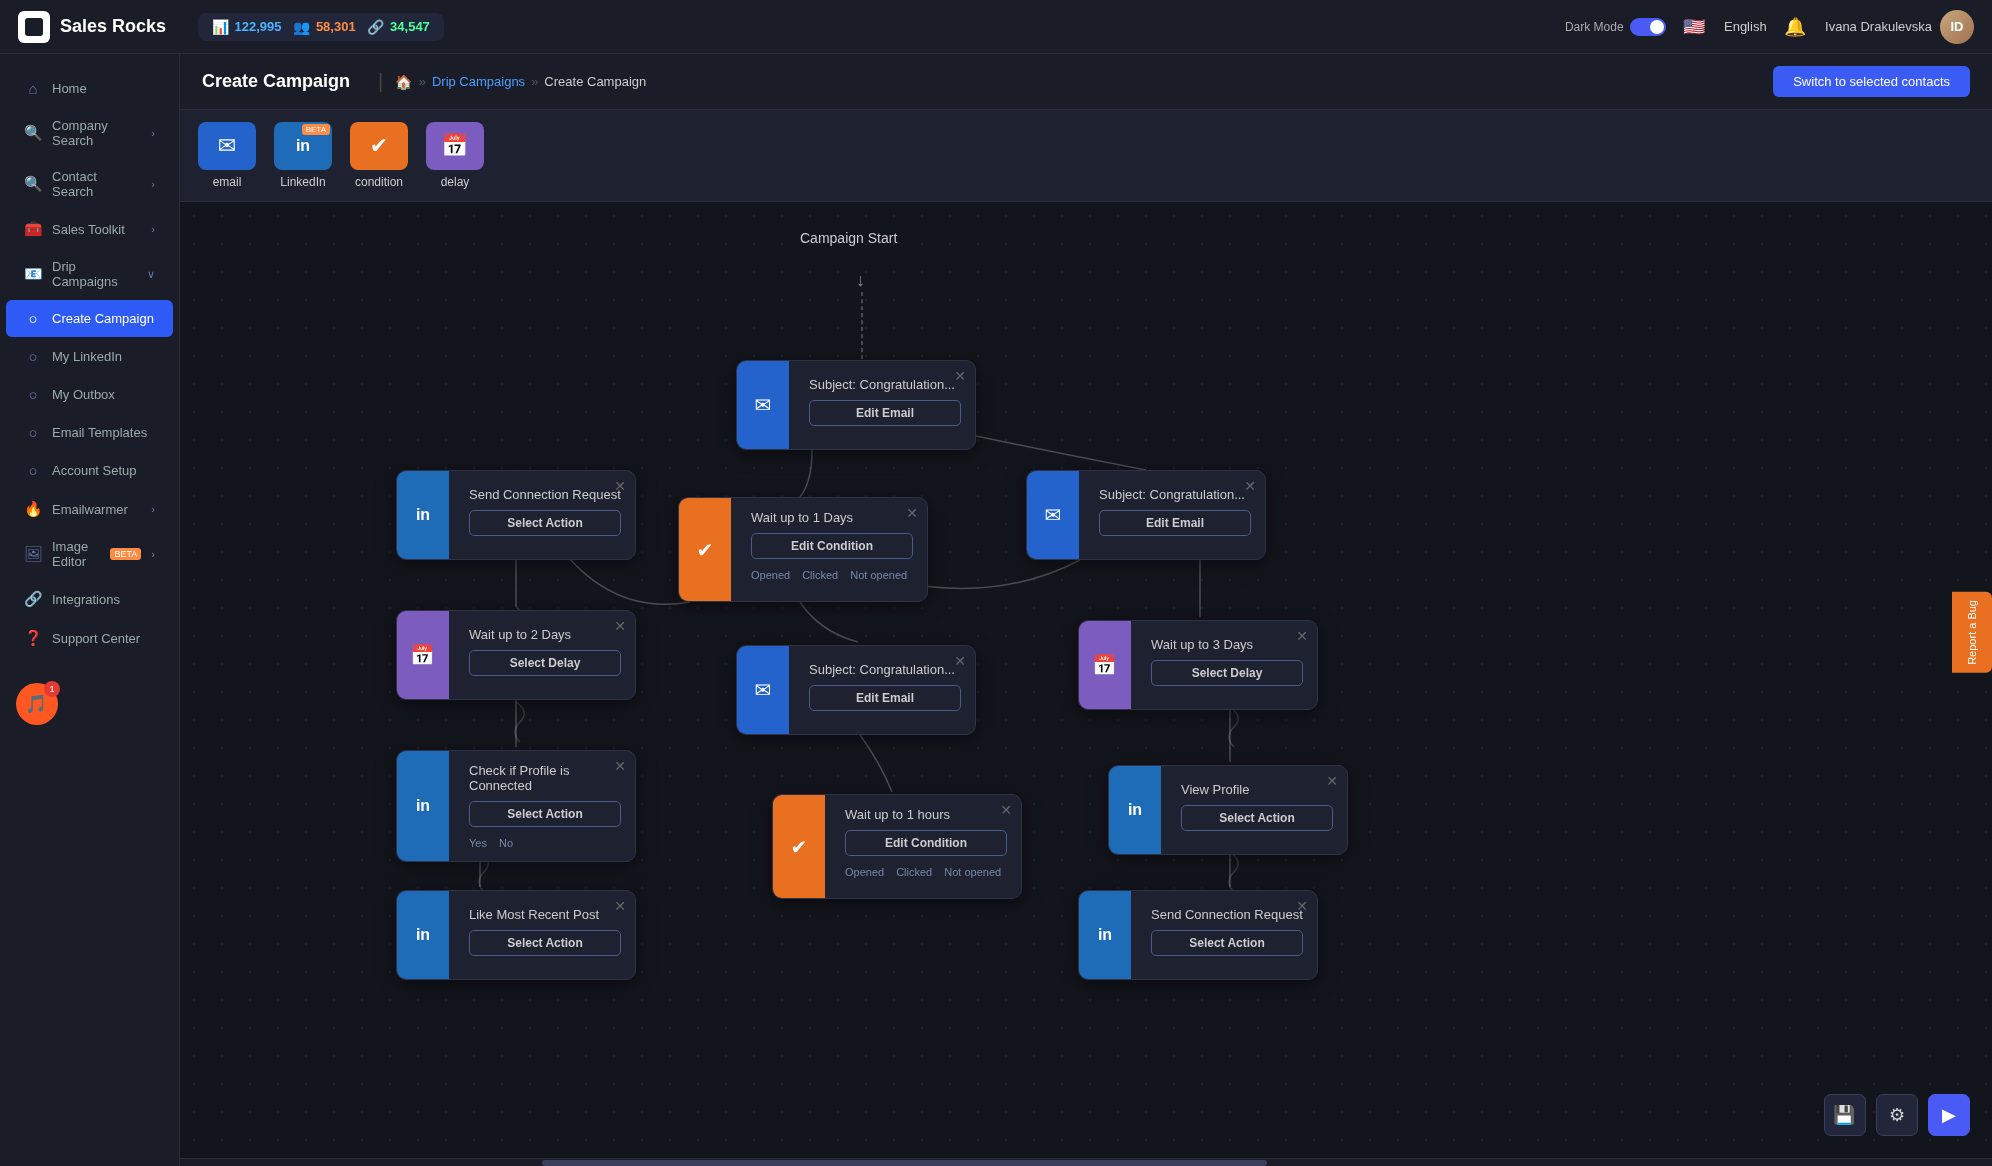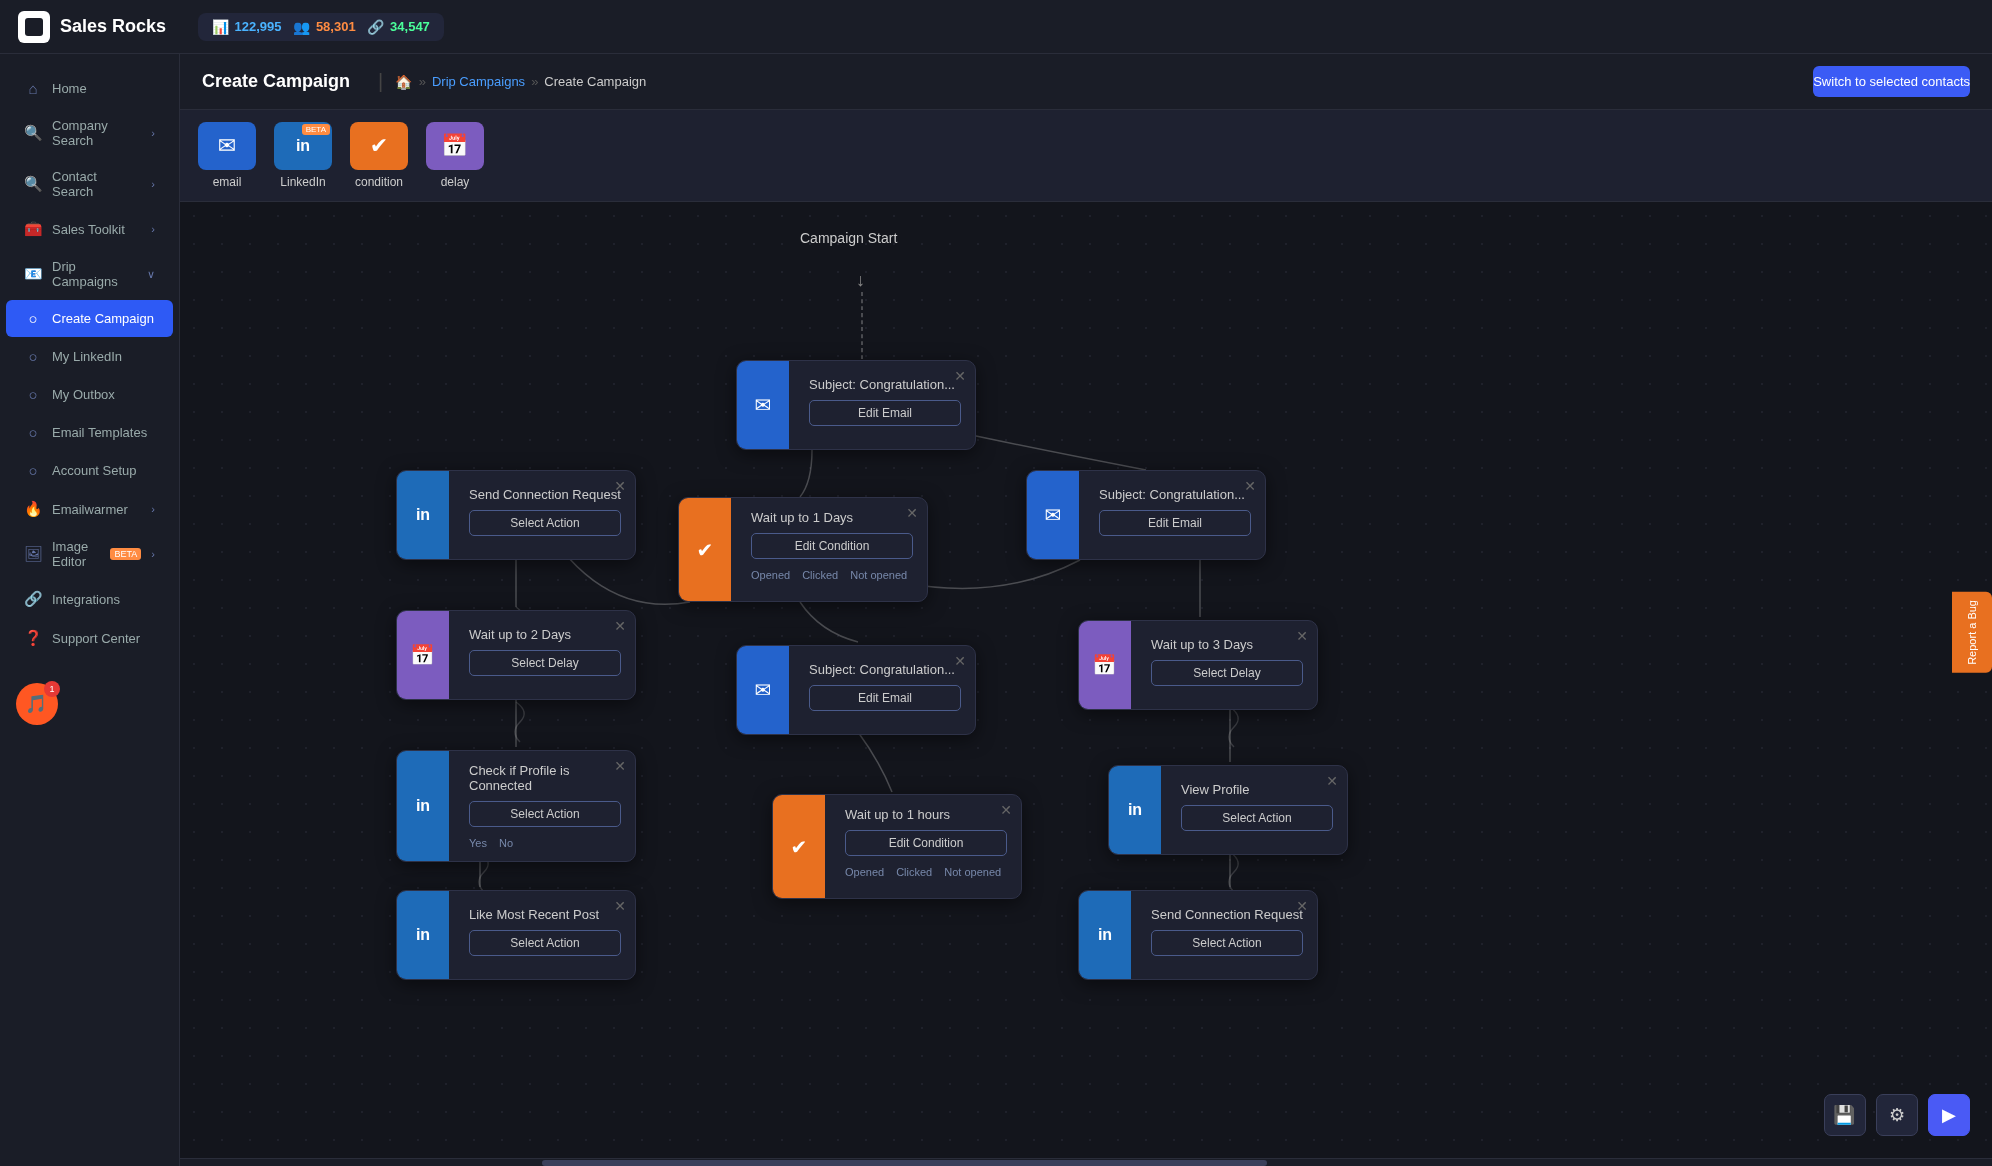--- a/index.html
+++ b/index.html
@@ -145,21 +145,21 @@
     .page-title { font-size: 18px; font-weight: 600; color: #fff; margin-right: 16px; }
     .bc-sep { color: #555; }
     .bc-home { color: #777; font-size: 14px; }
     .bc-link { color: #4a9eff; }
     .bc-current { color: #ccc; }
     .switch-btn {
       background: #3b5bf5;
       color: #fff;
       border: none;
       border-radius: 6px;
-      padding: 8px 0;
+      padding: 8px 20px;
       font-size: 13px;
       cursor: pointer;
     }
 
     
     .canvas-toolbar {
       background: #1e2130;
       padding: 12px 18px;
       display: flex;
       gap: 18px;
@@ -221,21 +221,21 @@
     }
     .node-title { font-size: 13px; color: #ccc; font-weight: 500; }
     .node-btn {
       border: 1.5px solid #4a5a8a;
       background: transparent;
       color: #ccc;
       border-radius: 5px;
       padding: 5px 14px;
       font-size: 12px;
       cursor: pointer;
-      font-weight: 400;
+      font-weight: 700;
     }
     .node-close {
       position: absolute; top: 7px; right: 9px;
       font-size: 14px; color: #666; cursor: pointer;
     }
     .node-labels {
       display: flex; gap: 12px;
       font-size: 11px; color: #7788aa;
       margin-top: 2px;
     }
@@ -315,20 +315,35 @@
       <span class="stat-icon">📊</span>
       <span class="stat-val-blue">122,995</span>
     </div>
     <div class="stat-item">
       <span class="stat-icon">👥</span>
       <span class="stat-val-orange">58,301</span>
     </div>
     <div class="stat-item">
       <span class="stat-icon">🔗</span>
       <span class="stat-val-green">34,547</span>
+    </div>
+  </div>
+  <div class="topbar-right">
+    <div class="dark-mode-toggle">
+      <span>Dark Mode</span>
+      <div class="toggle-pill"></div>
+    </div>
+    <span class="flag">🇺🇸</span>
+    <span class="lang">English</span>
+    <span class="bell">🔔</span>
+    <div class="user-info">
+      <span>Ivana Drakulevska</span>
+      <div class="avatar">
+        <span>ID</span>
+      </div>
     </div>
   </div>
 </div>
 
 <div class="layout">
 
   <div class="sidebar">
     <div class="sidebar-section">
       <div class="sidebar-item">
         <span class="sidebar-icon">⌂</span>

